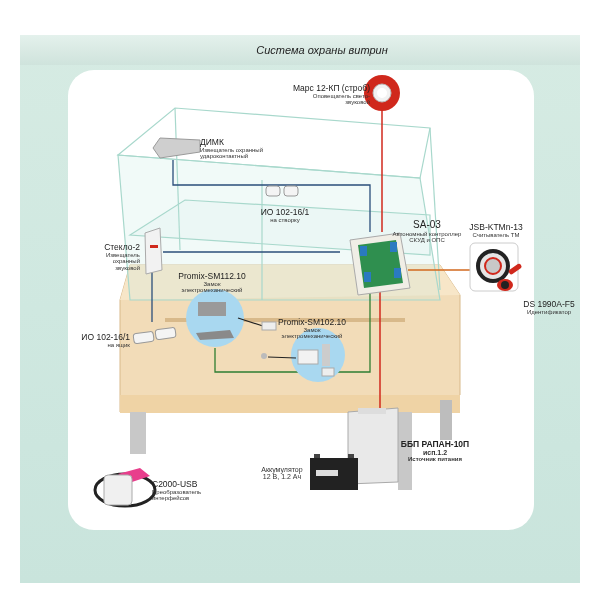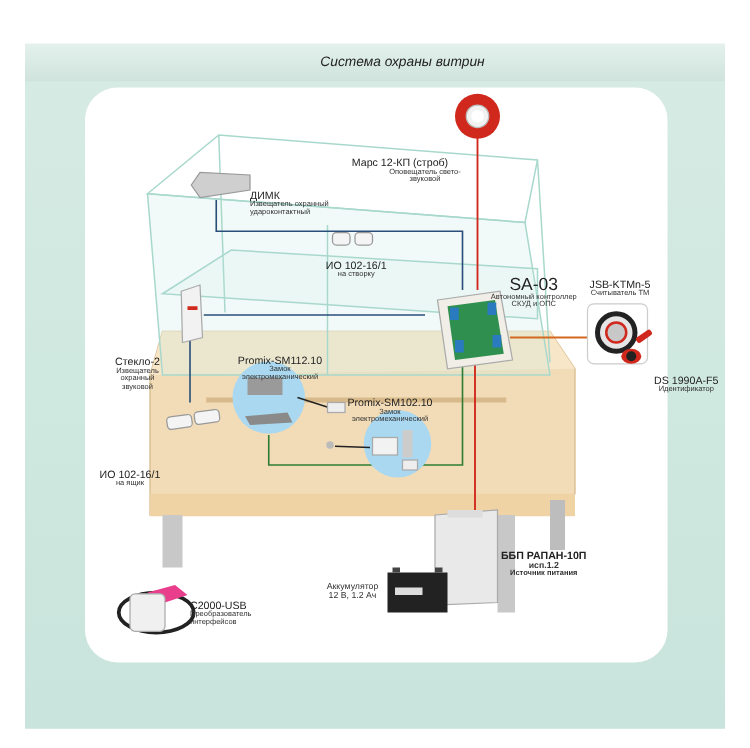--- a/index.html
+++ b/index.html
@@ -4,21 +4,21 @@
 <style>
   html,body{margin:0;padding:0;background:#ffffff;}
   body{width:600px;height:598px;position:relative;overflow:hidden;font-family:"Liberation Sans",sans-serif;}
   .frame{position:absolute;left:20px;top:35px;width:560px;height:548px;background:linear-gradient(180deg,#d6ebe3 0%,#cfe8e0 50%,#c9e4dc 100%);}
   .header{position:absolute;left:20px;top:35px;width:560px;height:30px;background:linear-gradient(180deg,#e4f1ec,#cfe3dc);}
   .title{position:absolute;left:0;right:0;top:44px;text-align:center;font-style:italic;font-size:11px;color:#222;padding-left:44px;}
   .inner{position:absolute;left:68px;top:70px;width:466px;height:460px;background:#ffffff;border-radius:26px;}
   .lbl{position:absolute;color:#222;line-height:1.05;}
   .lbl .n{font-size:8.5px;display:block;}
   .lbl .d{font-size:6px;display:block;color:#333;}
-  .r{text-align:center;margin-top:42px;}
+  .r{text-align:right;}
   .c{text-align:center;}
   svg{position:absolute;left:0;top:0;}
 </style>
 </head>
 <body>
 
 <div class="frame"></div>
 <div class="header"></div>
 <div class="title">Система охраны витрин</div>
 <div class="inner"></div>
@@ -130,49 +130,49 @@
     <ellipse cx="125" cy="490" rx="30" ry="16" fill="none" stroke="#222" stroke-width="3"></ellipse>
     <polygon points="118,474 140,468 150,476 132,482" fill="#e83e8c"></polygon>
     <rect x="104" y="475" width="28" height="30" rx="4" fill="#f0f0f0" stroke="#aaa"></rect>
   </g>
 </svg>
 
 <div class="lbl r" style="left:270px;top:84px;width:100px;">
   <span class="n">Марс 12-КП (строб)</span>
   <span class="d" style="margin-left:40px;">Оповещатель свето-звуковой</span>
 </div>
-<div class="lbl" style="left:200px;top:152px;width:90px;">
+<div class="lbl" style="left:200px;top:138px;width:90px;">
   <span class="n">ДИМК</span>
   <span class="d">Извещатель охранный</span>
   <span class="d">удароконтактный</span>
 </div>
 <div class="lbl c" style="left:250px;top:208px;width:70px;">
   <span class="n">ИО 102-16/1</span>
   <span class="d">на створку</span>
 </div>
 <div class="lbl c" style="left:372px;top:220px;width:110px;">
-  <span class="n" style="font-size:14px;">SA-03</span>
+  <span class="n" style="font-size:10px;">SA-03</span>
   <span class="d">Автономный контроллер</span>
   <span class="d">СКУД и ОПС</span>
 </div>
 <div class="lbl c" style="left:465px;top:223px;width:62px;">
-  <span class="n">JSB-KTMn-5</span>
+  <span class="n">JSB-KTMn-13</span>
   <span class="d">Считыватель ТМ</span>
 </div>
 <div class="lbl c" style="left:472px;top:300px;width:64px;margin-left:45px;">
   <span class="n">DS 1990A-F5</span>
   <span class="d">Идентификатор</span>
 </div>
 <div class="lbl r" style="left:80px;top:243px;width:60px;">
   <span class="n">Стекло-2</span>
   <span class="d">Извещатель</span>
   <span class="d">охранный</span>
   <span class="d">звуковой</span>
 </div>
-<div class="lbl c" style="left:184px;top:272px;width:80px;margin-top:12px;">
+<div class="lbl c" style="left:172px;top:272px;width:80px;">
   <span class="n">Promix-SM112.10</span>
   <span class="d">Замок</span>
   <span class="d">электромеханический</span>
 </div>
 <div class="lbl c" style="left:271px;top:318px;width:82px;">
   <span class="n">Promix-SM102.10</span>
   <span class="d">Замок</span>
   <span class="d">электромеханический</span>
 </div>
 <div class="lbl r" style="left:78px;top:333px;width:52px;">

